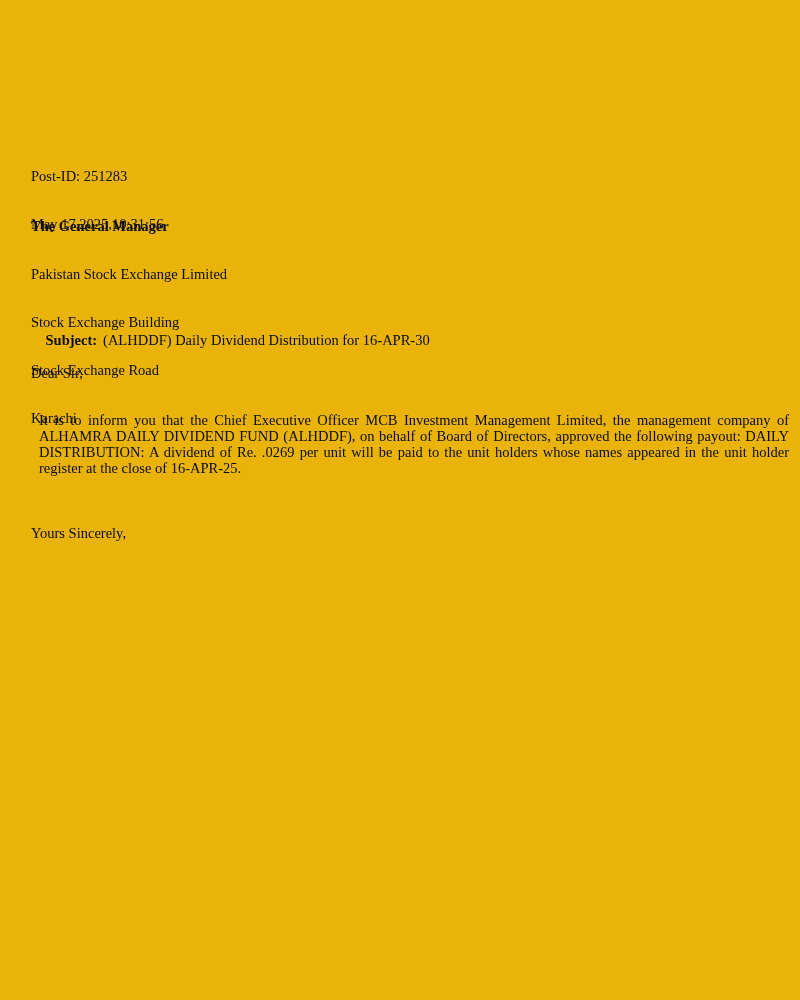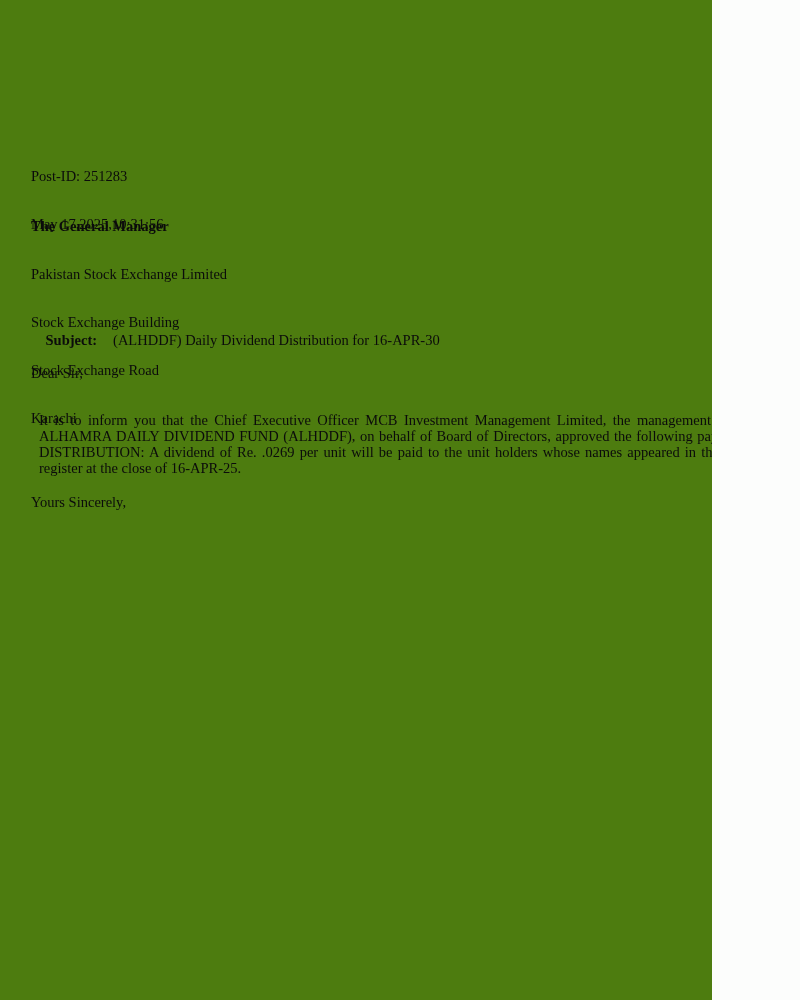--- a/index.html
+++ b/index.html
@@ -7,40 +7,40 @@
     padding: 0;
   }
   body {
     background: #fcfdfc;
     font-family: "Liberation Serif", "DejaVu Serif", serif;
     color: #0b0b0b;
     -webkit-font-smoothing: antialiased;
   }
   .page {
     position: relative;
-    width: 712px;
+    width: 800px;
     height: 1000px;
-    background: #4d7c0f;
+    background: #eab308;
     overflow: hidden;
   }
   .block {
     position: absolute;
     left: 31px;
     font-size: 14.5px;
     line-height: 16px;
     white-space: pre-wrap;
   }
   .header-block    { top: 136px; }
   .recipient-block { top: 186px; }
   .subject-block   { top: 316px; }
   .salutation-block{ top: 365px; }
   .body-block      { top: 412px; width: 750px; text-align: justify; margin-left: 8px; }
-  .closing-block   { top: 494px; }
+  .closing-block   { top: 525px; }
   .bold { font-weight: bold; }
-  .subject-label { font-weight: bold; margin-right: 16px; }
+  .subject-label { font-weight: bold; margin-right: 6px; }
   .line { display: block; }
 </style>
 </head>
 <body>
 
 <div class="page">
 
   <div class="block header-block">
     <span class="line">Post-ID: 251283</span>
     <span class="line">May 17,2025,10:31:56</span>

